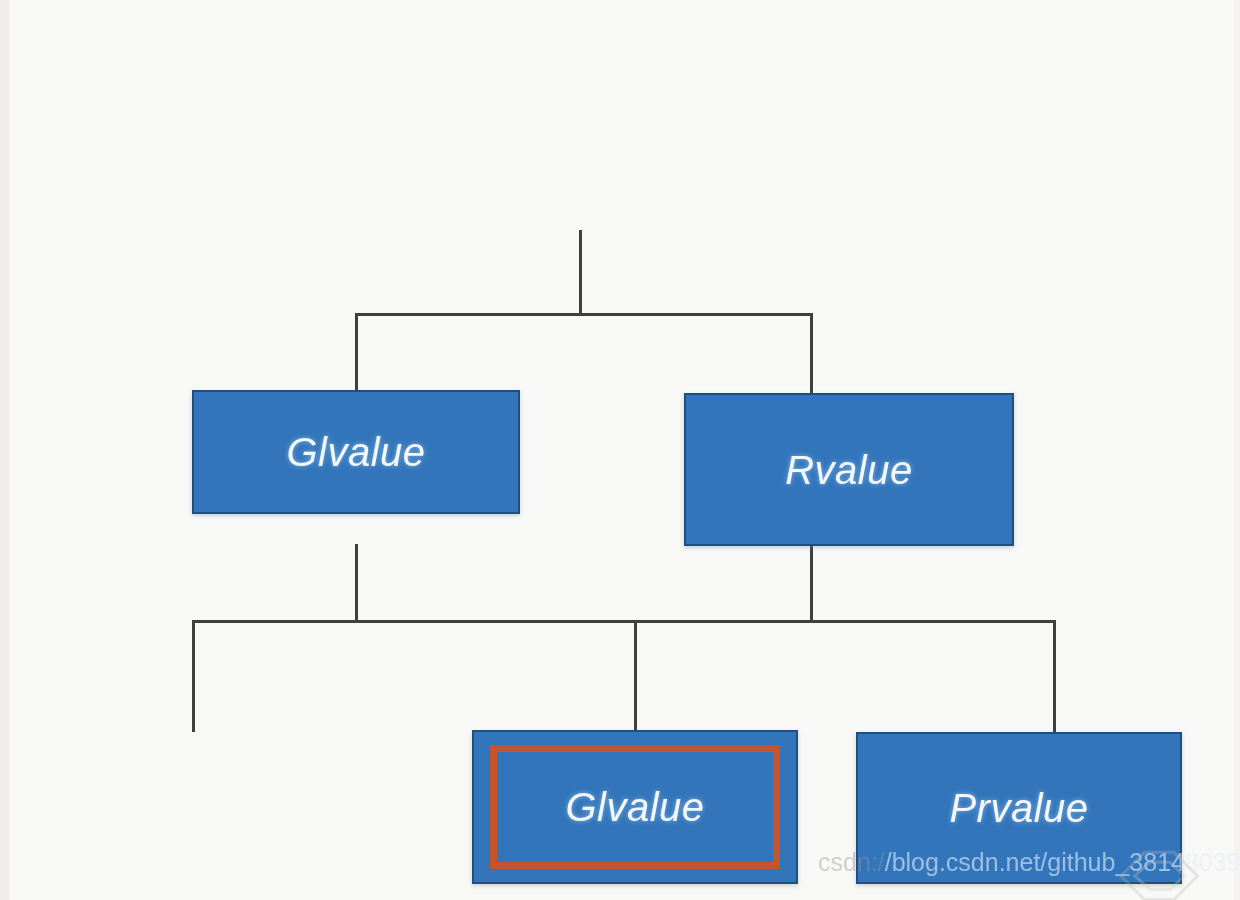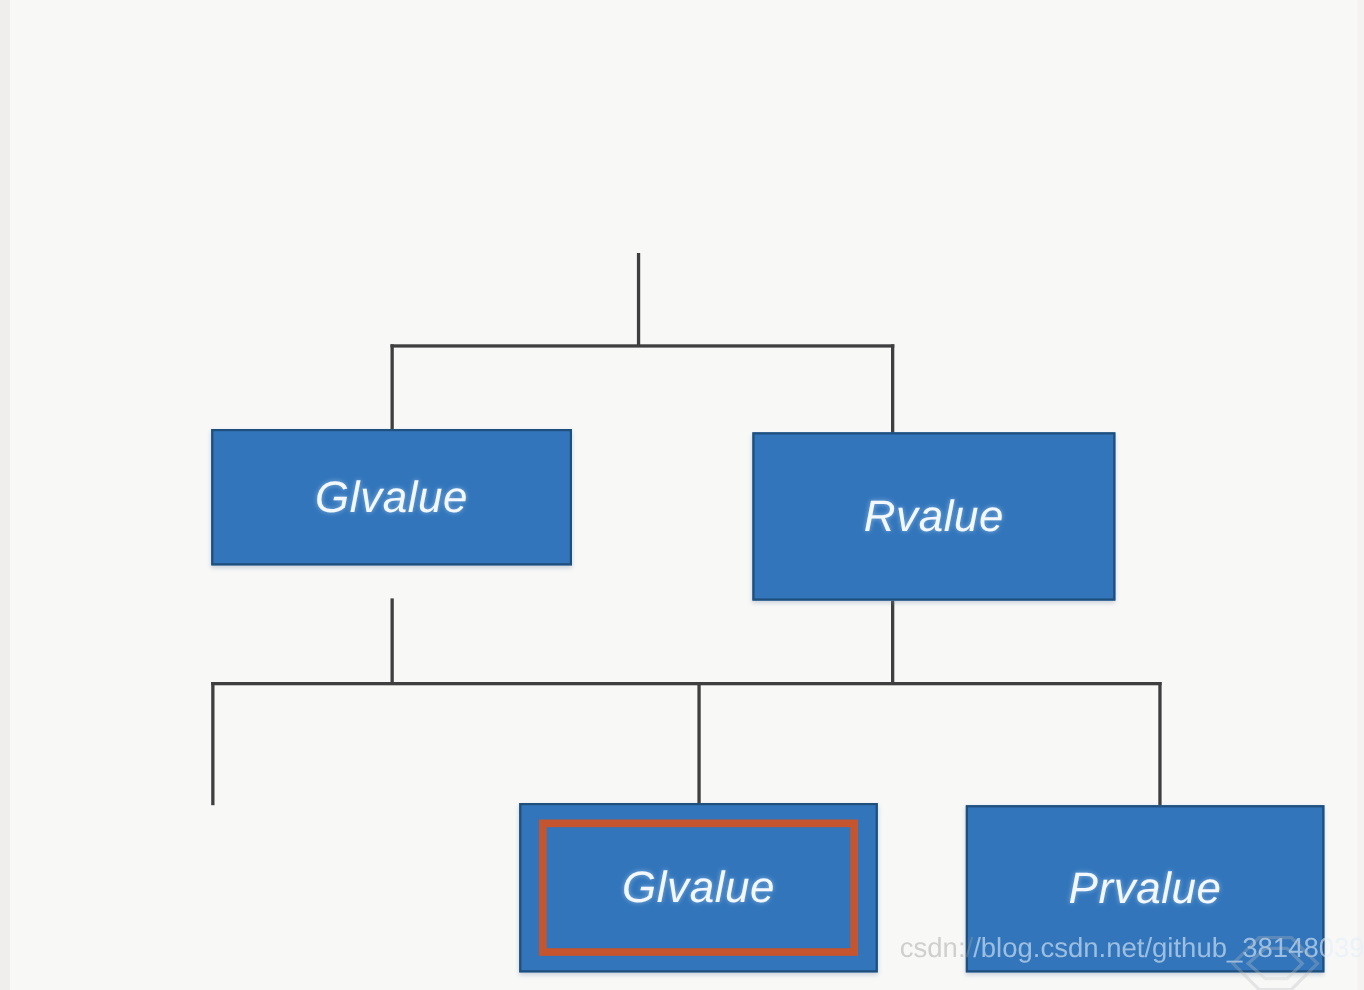--- a/index.html
+++ b/index.html
@@ -144,21 +144,21 @@
   <div class="node" style="left:684px; top:393px; width:330px; height:153px;">
     <span class="label">Rvalue</span>
   </div>
 
 
   <div class="node" style="left:472px; top:730px; width:326px; height:154px;">
     <span class="label">Glvalue</span>
     <span class="highlight-ring"></span>
   </div>
 
-  <div class="node" style="left:878px; top:732px; width:326px; height:152px;">
+  <div class="node" style="left:856px; top:732px; width:326px; height:152px;">
     <span class="label">Prvalue</span>
   </div>
 
   <div id="watermark">
     <span>csdn:/</span><span class="on-box">/blog.csdn.net/github_38148039</span>
   </div>
 
   <svg id="watermark-logo" viewBox="0 0 120 54">
     <path d="M6 30 L30 6 L60 6 L84 30 L60 54 L30 54 Z" fill="none" stroke="#b9b9b9" stroke-width="3"></path>
     <path d="M20 30 L36 16 L56 16 L70 30 L56 44 L36 44 Z" fill="none" stroke="#c9c9c9" stroke-width="3"></path>

